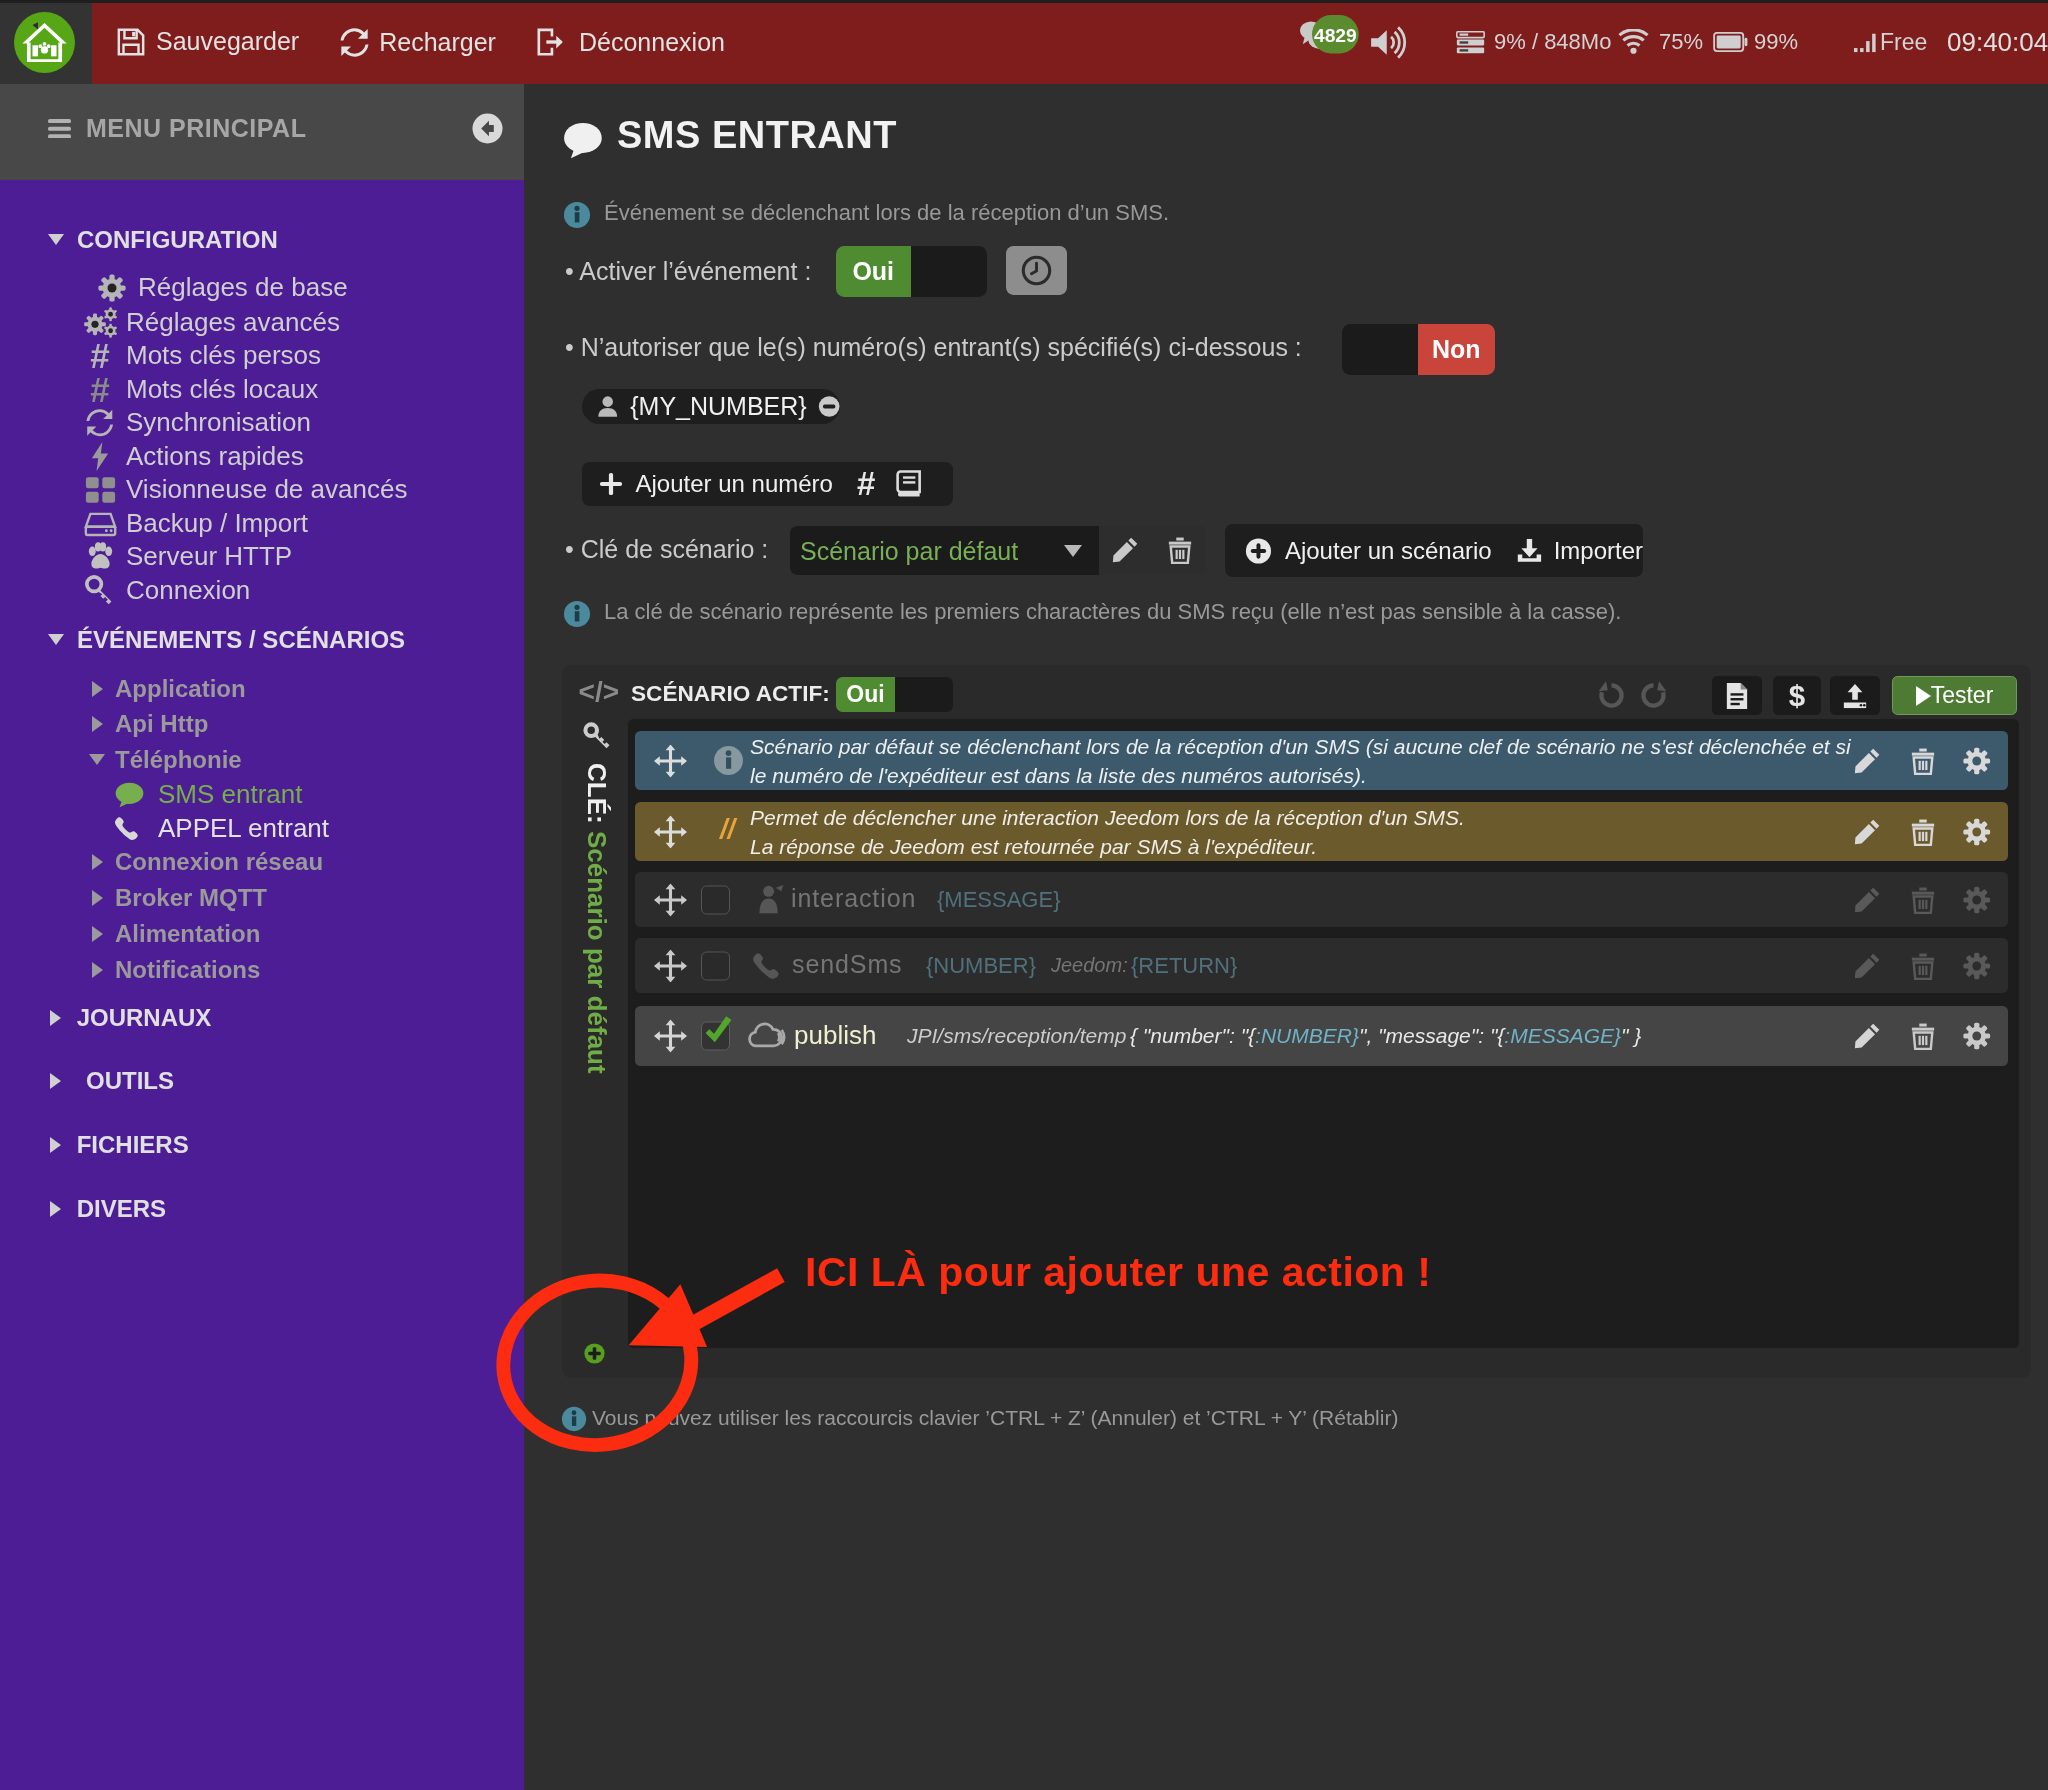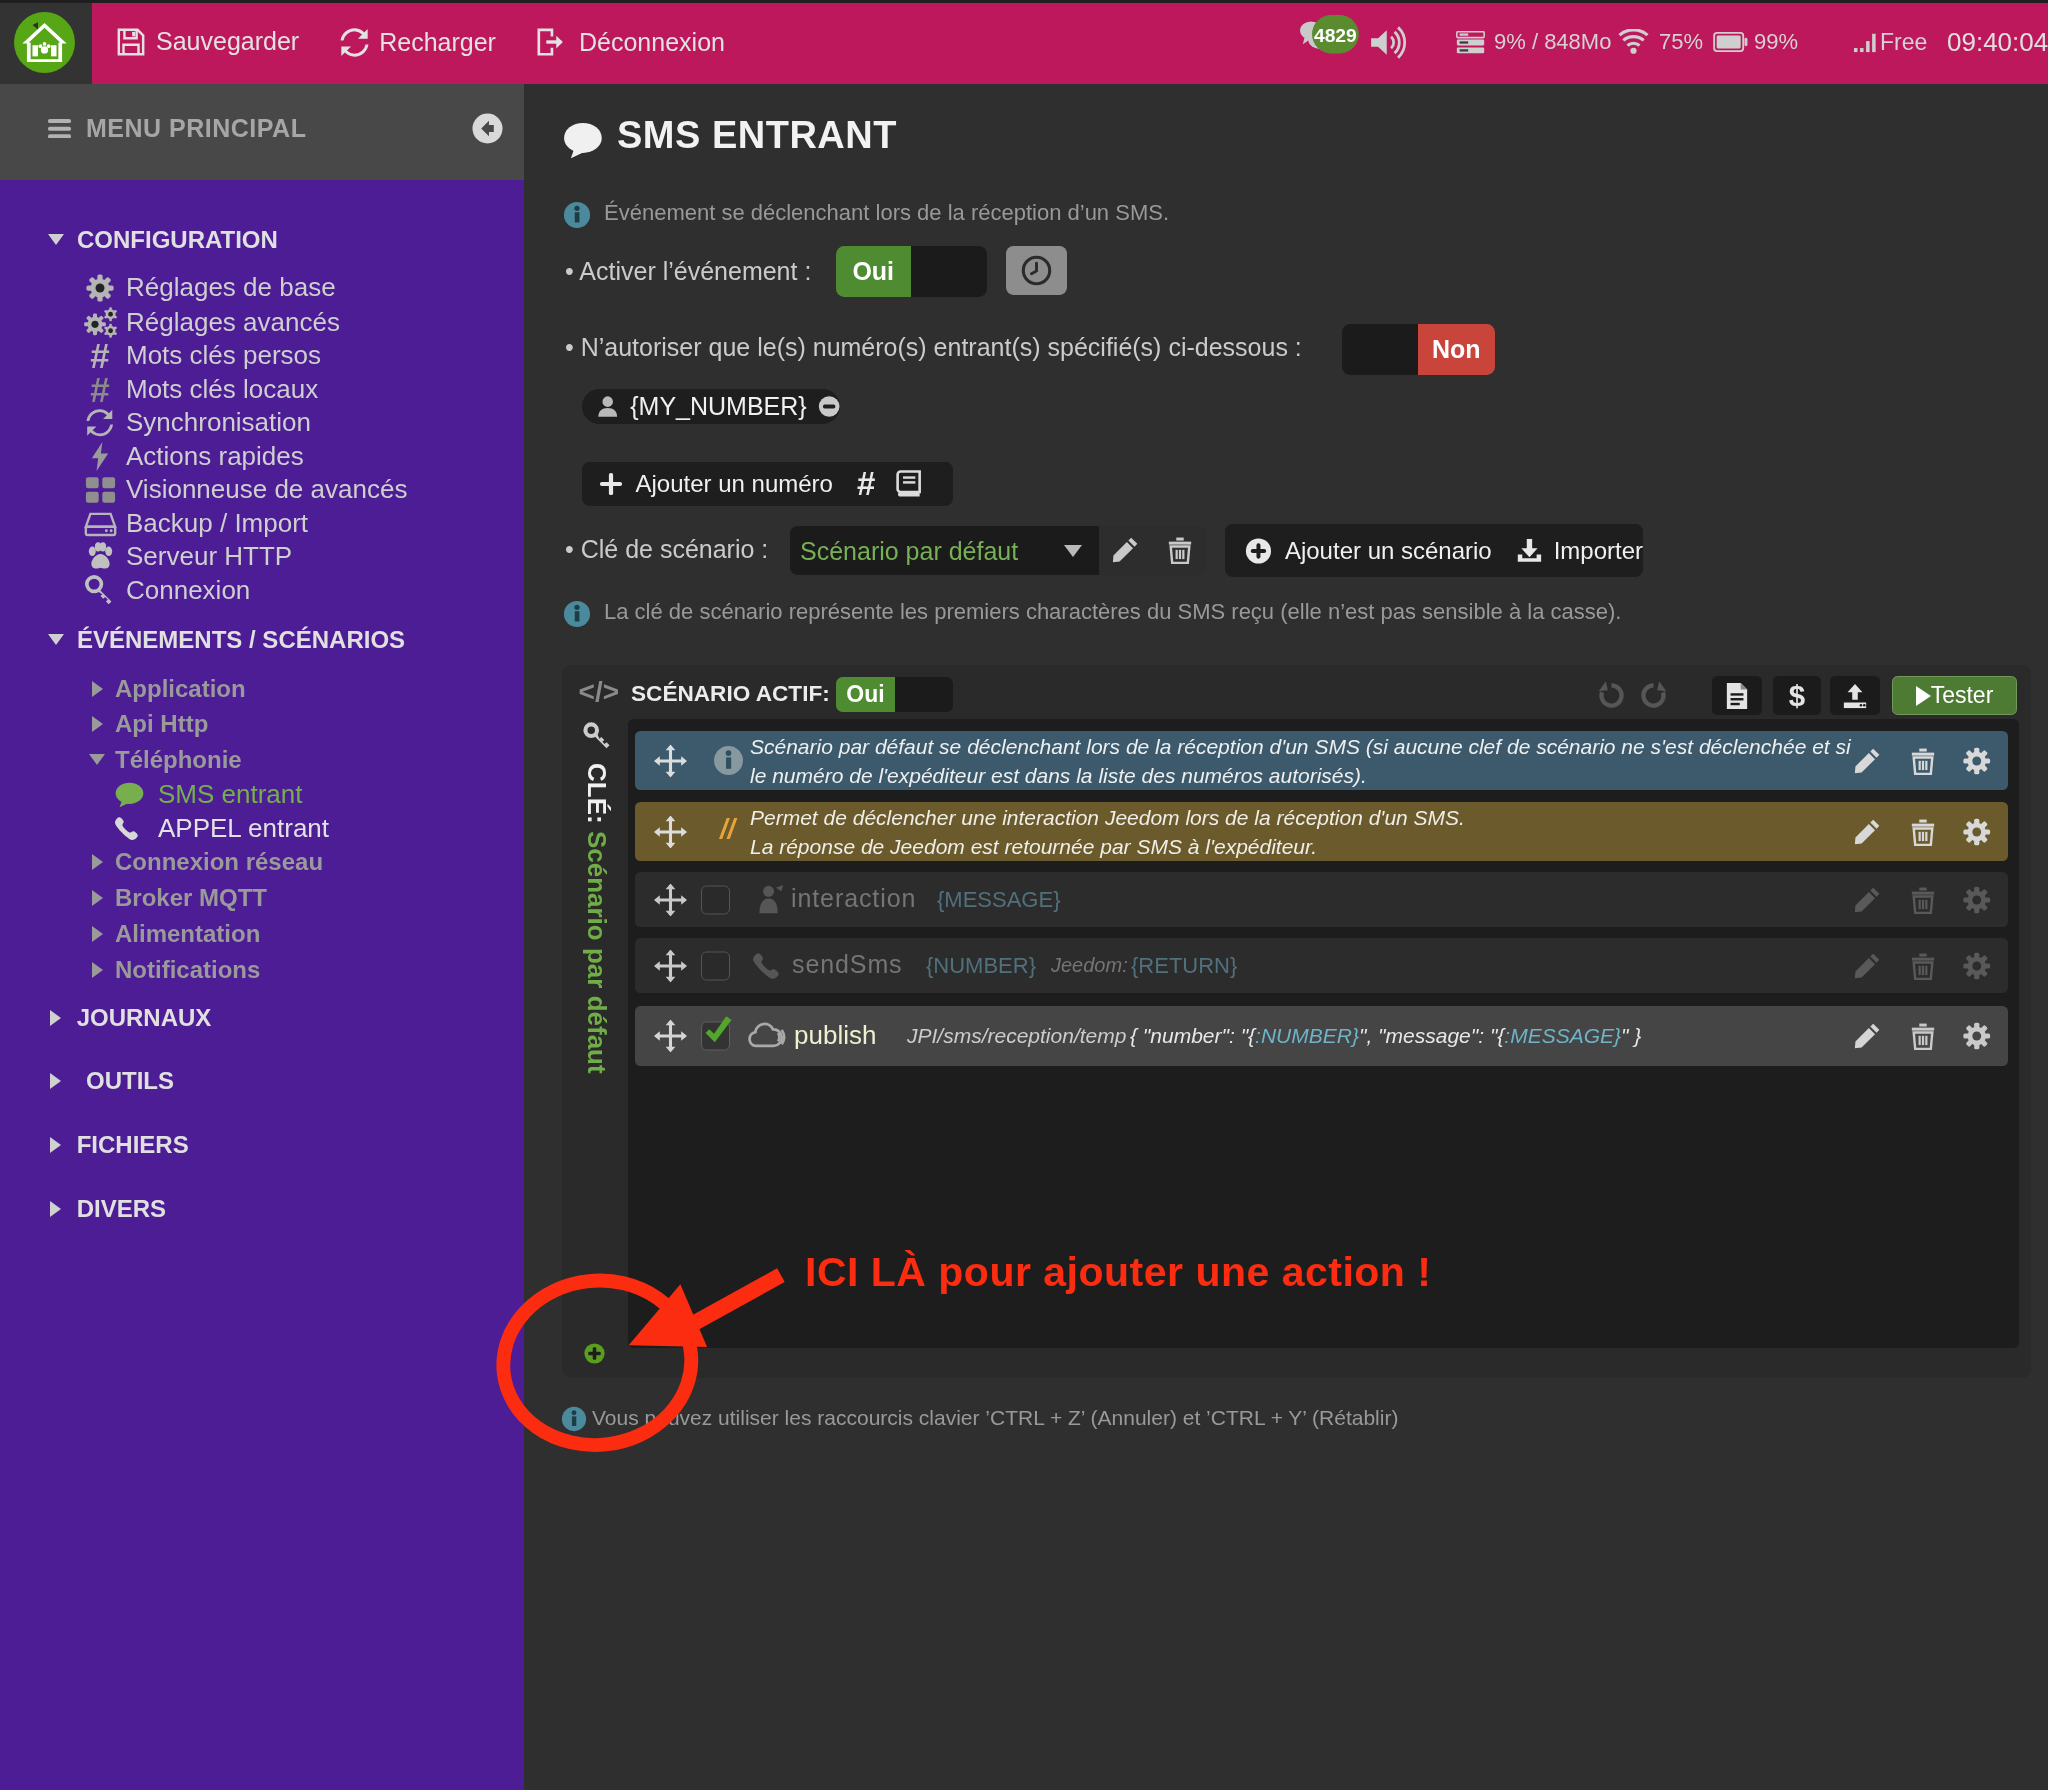--- a/index.html
+++ b/index.html
@@ -1,20 +1,20 @@
 <!DOCTYPE html>
 <html style="font-size:14.8px"><head>
 <meta charset="utf-8">
 <style>
   html,body{margin:0;padding:0;width:2049px;height:1790px;background:#2f2f2f;
     font-family:"Liberation Sans", sans-serif;overflow:hidden;}
   *{box-sizing:border-box;}
   .abs{position:absolute;}
   
-  #topbar{position:absolute;left:0;top:0;width:2049px;height:84px;background:#be185d;}
+  #topbar{position:absolute;left:0;top:0;width:2049px;height:84px;background:#7f1d1d;}
   #topbar .edge{position:absolute;left:0;top:0;width:2049px;height:2.8px;background:#1f1f1f;}
   #logobox{position:absolute;left:0;top:2.8px;width:92px;height:81px;background:#333333;}
   .tb-item{position:absolute;top:0;height:84px;display:flex;align-items:center;gap:13px;
     color:#e2e2e2;font-size:25px;}
   .tb-right{position:absolute;top:0;height:84px;display:flex;align-items:center;
     color:#d3d3d3;font-size:22px;}
   
   #sidebar{position:absolute;left:0;top:84px;width:524px;height:1706px;background:#4c1d95;}
   #menuhead{position:absolute;left:0;top:0;width:524px;height:96px;background:#484848;}
   .nav{position:absolute;left:0;top:0;width:524px;}
@@ -158,21 +158,21 @@
       <circle cx="32" cy="32" r="31" fill="#d9d9d9"></circle>
       <path d="M38 16 L22 32 L38 48 L38 39 L48 39 L48 25 L38 25 Z" fill="#484848" transform="translate(-3 0)"></path>
     </svg>
   </div>
   <div class="nav">
 
     <div class="sec abs" style="left:0;top:138px;width:524px;height:35px;">
       <span class="caret-d" style="margin-left:48px;"></span>
       <span style="margin-left:13px;">CONFIGURATION</span>
     </div>
-    <div class="itm abs" style="left:0;top:186px;width:524px;height:35px;">
+    <div class="itm abs" style="left:0;top:186px;width:524px;height:35px;padding-left:12px;">
       <span class="ico" style="width:52px;margin-left:74px;">
         <svg width="30" height="30" viewBox="0 0 32 32">
             <g fill="#b5b5b5">
               <circle cx="16" cy="16" r="10"></circle>
               <g>
                 <rect x="13.2" y="1.5" width="5.6" height="8" rx="1.8"></rect>
                 <rect x="13.2" y="1.5" width="5.6" height="8" rx="1.8" transform="rotate(45 16 16)"></rect>
                 <rect x="13.2" y="1.5" width="5.6" height="8" rx="1.8" transform="rotate(90 16 16)"></rect>
                 <rect x="13.2" y="1.5" width="5.6" height="8" rx="1.8" transform="rotate(135 16 16)"></rect>
                 <rect x="13.2" y="1.5" width="5.6" height="8" rx="1.8" transform="rotate(180 16 16)"></rect>

